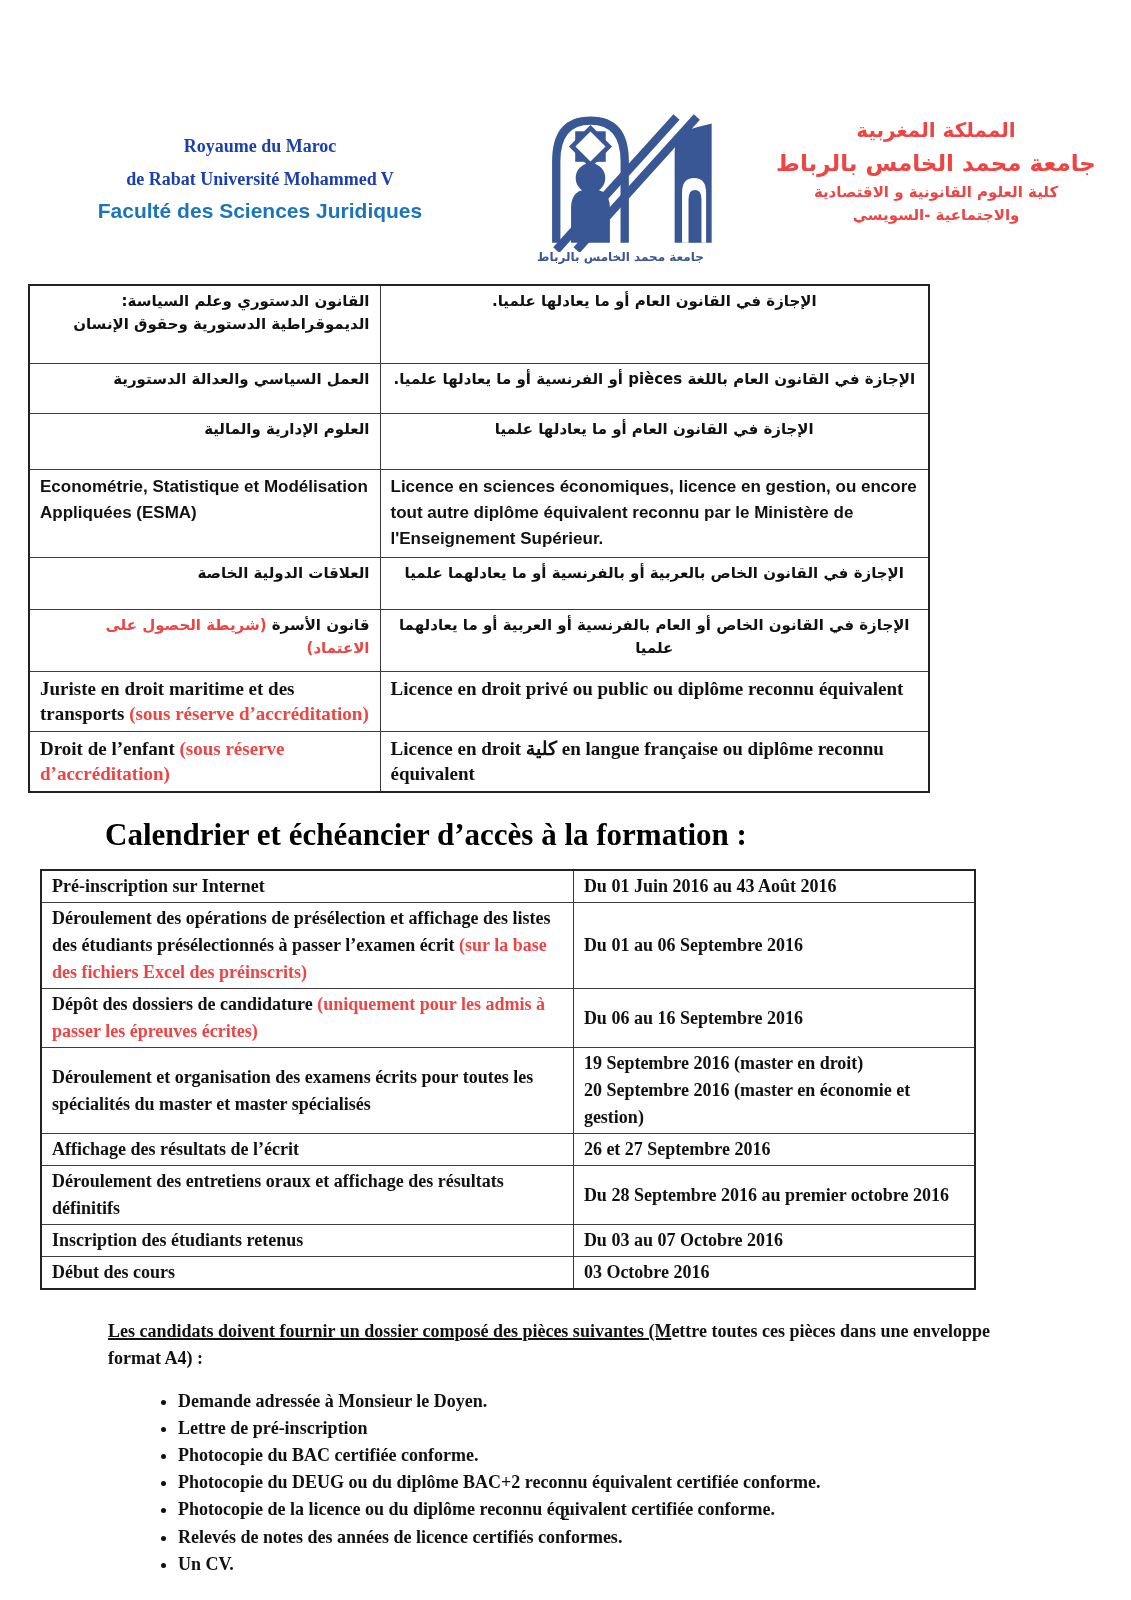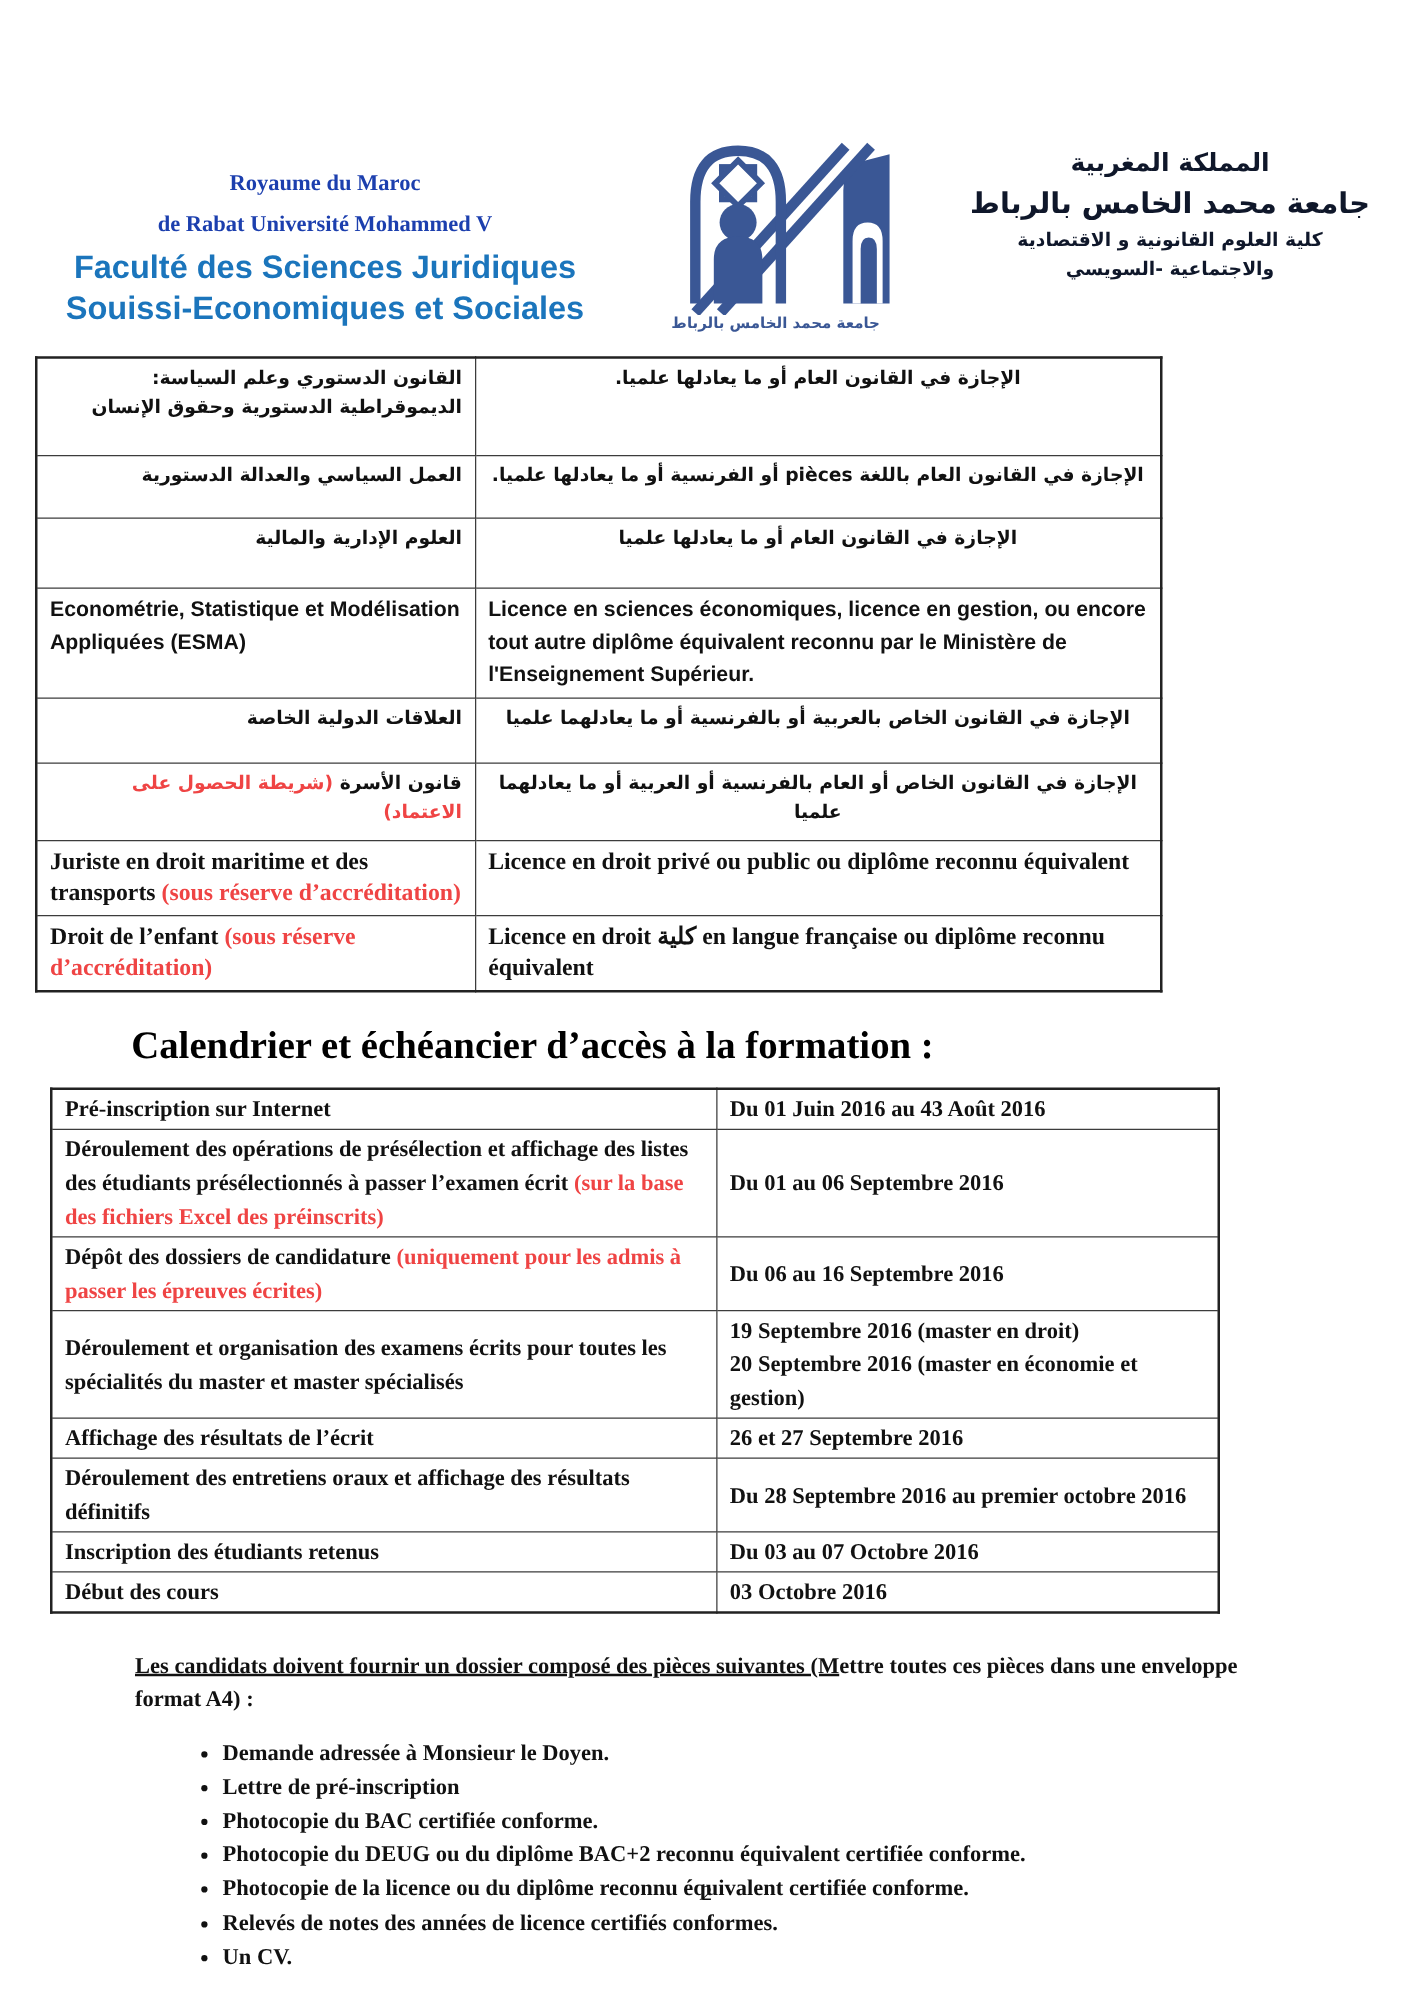--- a/index.html
+++ b/index.html
@@ -10,26 +10,26 @@
   }
   .page { position:relative; width:1131px; height:1600px; overflow:hidden; }
 
   
   .hdr { display:flex; justify-content:space-between; align-items:flex-start;
          padding:104px 30px 0 50px; }
   .hdr-left { width:420px; text-align:center; padding-top:26px; }
   .hdr-left .serifblue { font-family:"Liberation Serif","DejaVu Serif",serif;
          font-weight:bold; font-size:18px; color:#1c3fae; line-height:1.85; }
   .hdr-left .sansblue  { font-family:"Liberation Sans","DejaVu Sans",sans-serif;
-         font-weight:bold; font-size:26px; color:#1b75bc; line-height:1.3; }
+         font-weight:bold; font-size:21px; color:#1b75bc; line-height:1.3; }
   .hdr-logo { width:200px; text-align:center; }
   .logo-caption { font-family:"DejaVu Sans",sans-serif; font-weight:bold;
          font-size:12px; color:#3a5795; margin-top:-6px; }
   .hdr-right { width:330px; text-align:center; padding-top:10px;
-         font-family:"DejaVu Sans",sans-serif; font-weight:bold; color:#0f172a; }
+         font-family:"DejaVu Sans",sans-serif; font-weight:bold; color:#ef4444; }
   .hdr-right .ar1 { font-size:20px; line-height:1.6; }
   .hdr-right .ar2 { font-size:23px; line-height:1.5; }
   .hdr-right .ar3 { font-size:15px; line-height:1.55; }
   .hdr-right .ar4 { font-size:15px; line-height:1.55; }
 
   
   table.programs { border-collapse:collapse; width:902px; margin:20px 0 0 28px;
          border:2px solid #222; table-layout:fixed; }
   table.programs td { border:1px solid #3c3c3c; padding:4px 10px; vertical-align:top;
          white-space:pre-line; }
@@ -69,21 +69,20 @@
 </head>
 <body>
 
 <div class="page">
 
   <header class="hdr">
     <div class="hdr-left">
       <div class="serifblue">Royaume du Maroc</div>
       <div class="serifblue">de Rabat Université Mohammed V</div>
       <div class="sansblue">Faculté des Sciences Juridiques</div>
-      <div class="sansblue">Souissi-Economiques et Sociales</div>
     </div>
 
     <div class="hdr-logo">
       <svg width="190" height="148" viewBox="0 0 200 160">
 
         <path d="M158 150 V52 Q158 30 182 25 L198 21 V150 Z" fill="#3a5795"></path>
         <path d="M166 150 V96 Q166 80 179 80 Q192 80 192 96 V150 Z" fill="#ffffff"></path>
         <path d="M173 150 V103 Q173 93 180 93 Q187 93 187 103 V150 Z" fill="#3a5795"></path>
 
         <path d="M30 158 L160 14" stroke="#3a5795" stroke-width="9" fill="none"></path>

